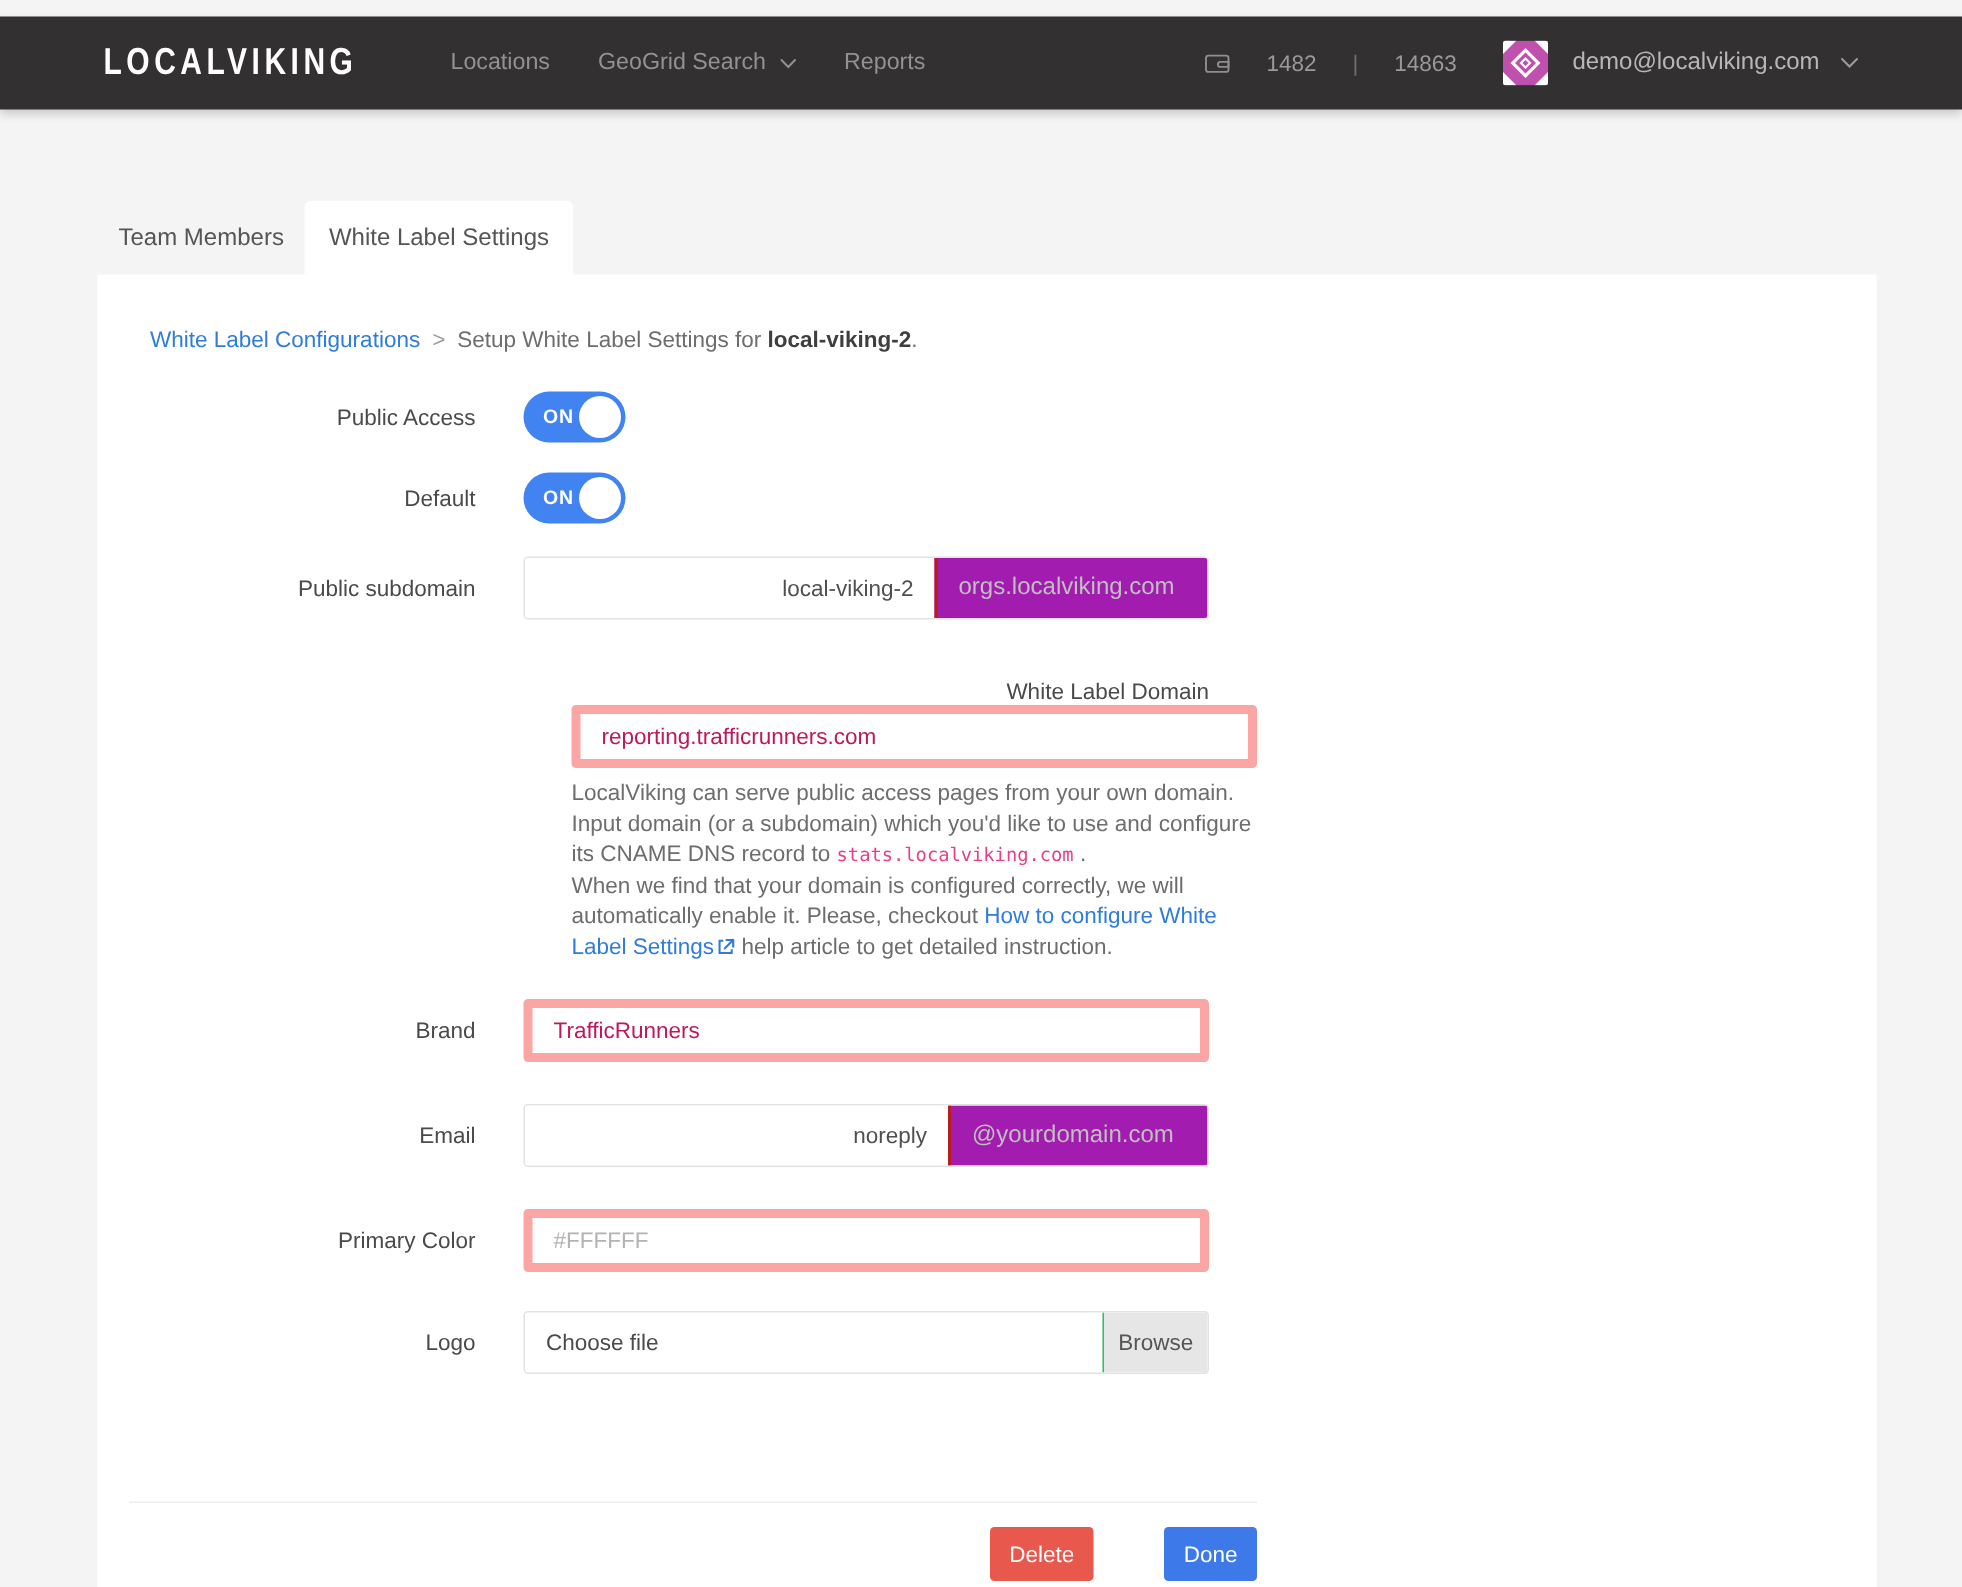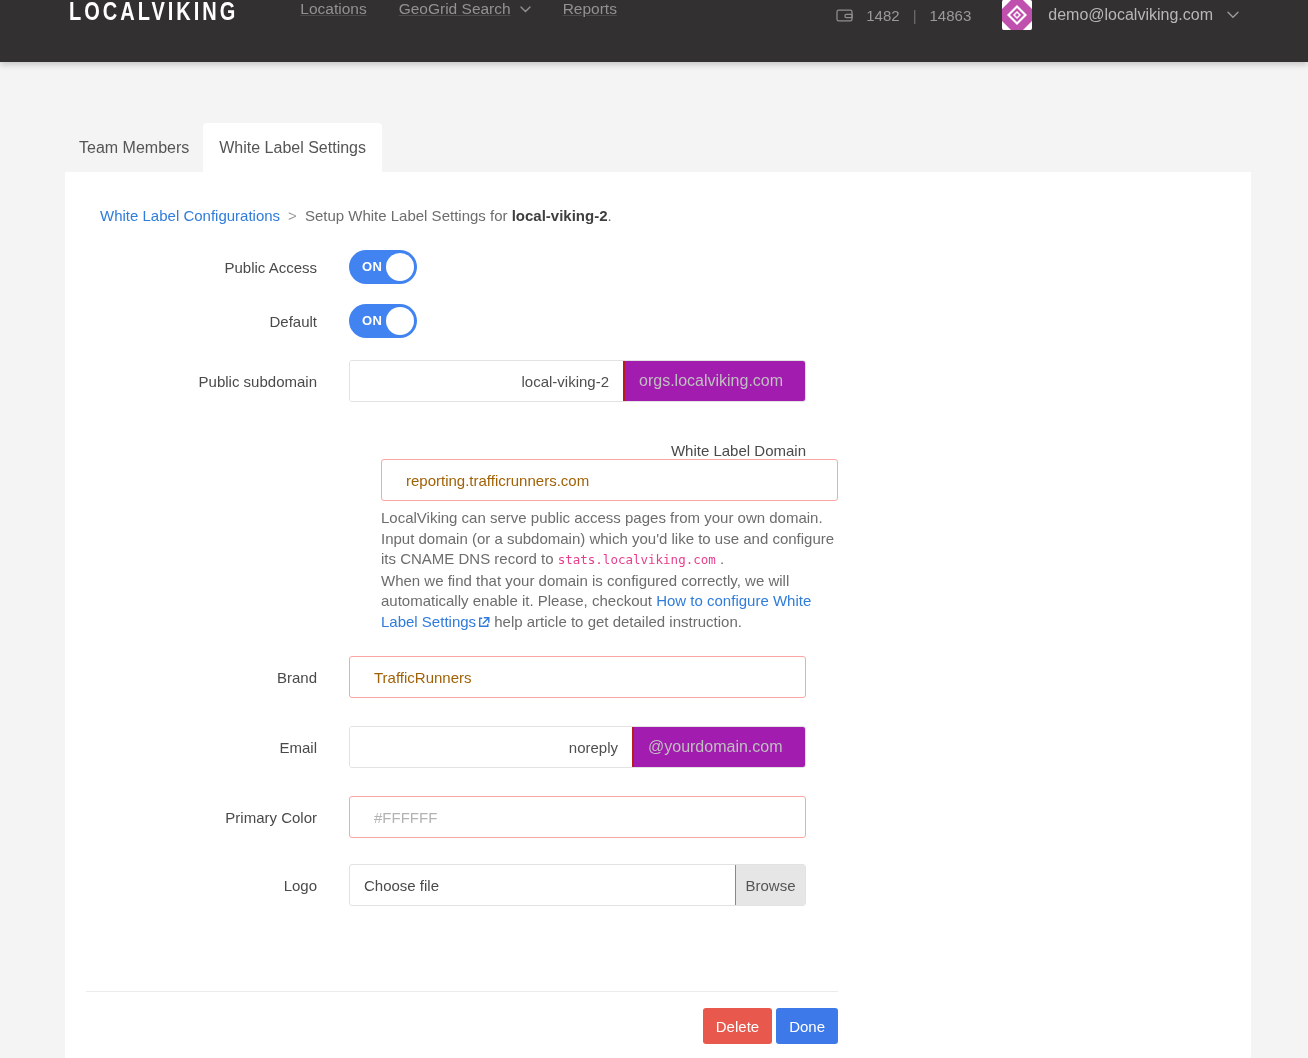--- a/index.html
+++ b/index.html
@@ -14,58 +14,57 @@
   
   .navbar {
     height: 62px;
     background: #333031;
     box-shadow: 0 3px 6px rgba(0,0,0,0.18);
     position: relative;
     z-index: 5;
   }
   .navbar-inner {
     width: 1170px;
-    margin: 0 auto;
+    margin: 11px auto;
     height: 100%;
     display: flex;
-    align-items: flex-start;
+    align-items: center;
   }
   .logo {
     color: #ffffff;
     font-size: 20px;
     font-weight: bold;
     letter-spacing: 3px;
     transform: scaleY(1.25);
     white-space: nowrap;
   }
   .nav-links {
     display: flex;
     align-items: center;
     margin-left: 62px;
     gap: 32px;
-    text-decoration: underline;
   }
   .nav-link {
     color: #929292;
     font-size: 15.5px;
     display: flex;
     align-items: center;
     gap: 9px;
     cursor: pointer;
     white-space: nowrap;
   }
   .nav-right {
     margin-left: auto;
     display: flex;
     align-items: center;
   }
   .counter-group {
     display: flex;
     align-items: center;
-    gap: 13px;
+    gap: 24px;
     color: #9a9a9a;
     font-size: 15px;
   }
   .counter-divider { color: #6e6e6e; }
   .avatar {
     width: 30px;
     height: 30px;
     border-radius: 2px;
     margin-left: 31px;
     overflow: hidden;
@@ -169,26 +168,26 @@
     width: 28px;
     height: 28px;
     border-radius: 50%;
     background: #ffffff;
   }
 
   
   .text-input {
     width: 100%;
     height: 42px;
-    border: 1px solid #fca5a5;
+    border: 6px solid #fca5a5;
     border-radius: 3px;
     font-family: "Liberation Sans", sans-serif;
     font-size: 15px;
-    color: #a16207;
-    padding: 0 24px;
+    color: #be185d;
+    padding: 0 14px;
     outline: none;
     background: #ffffff;
   }
   .text-input::placeholder { color: #b3b3b3; }
 
   .input-group {
     display: flex;
     width: 100%;
     height: 42px;
     border: 1px solid #e2e2e2;
@@ -284,20 +283,21 @@
   }
   .btn {
     height: 36px;
     border: none;
     border-radius: 3px;
     font-family: "Liberation Sans", sans-serif;
     font-size: 15px;
     color: #ffffff;
     padding: 0 13px;
     cursor: pointer;
+    margin-left: 43px;
   }
   .btn-delete { background: #e8584c; }
   .btn-done { background: #3d79e9; }
 </style>
 </head>
 <body>
 
 <header class="navbar">
   <div class="navbar-inner">
     <div class="logo">LOCALVIKING</div>

